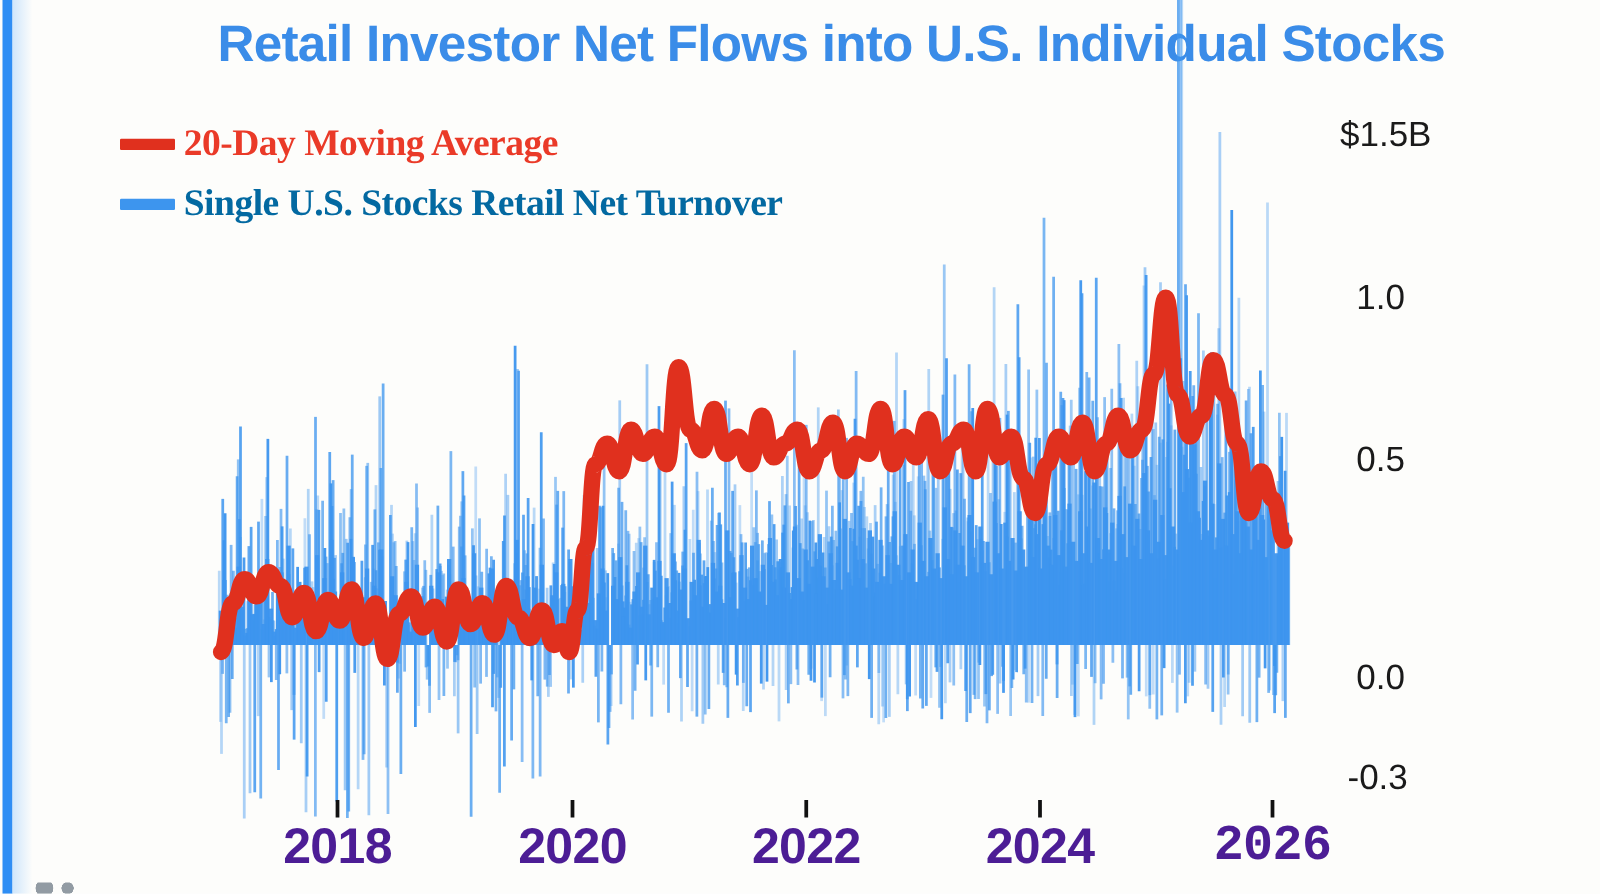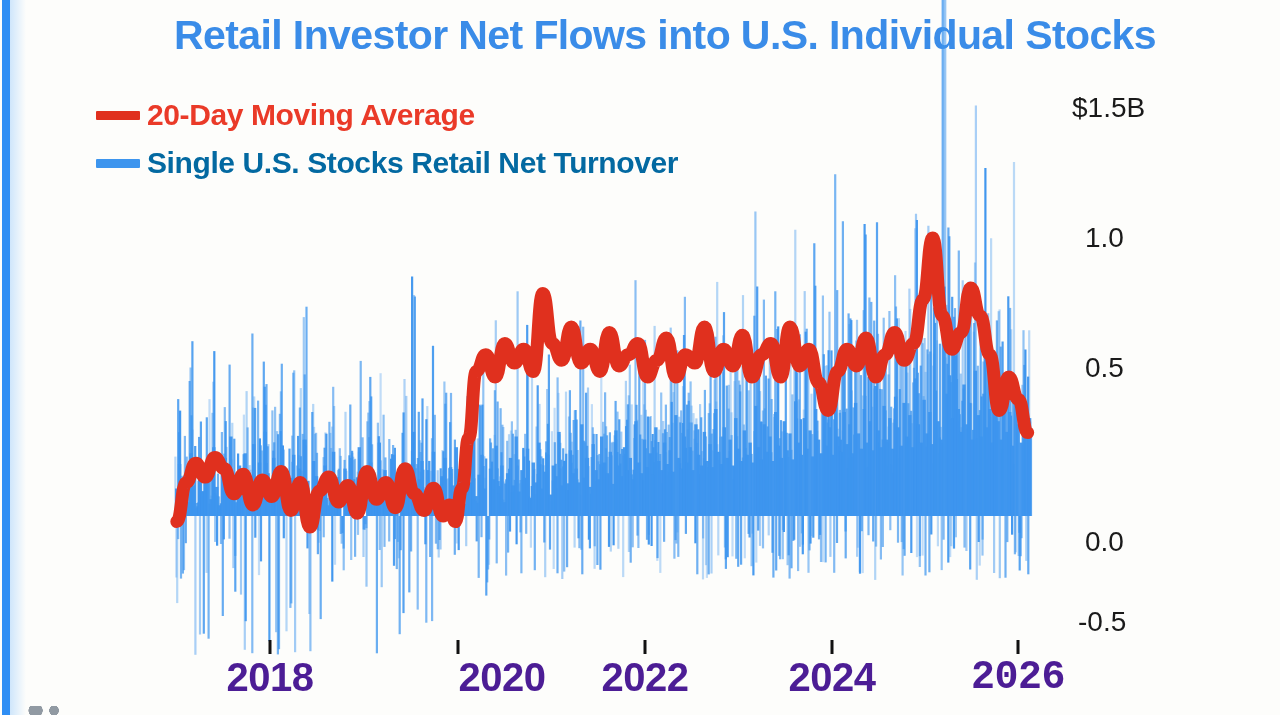--- a/index.html
+++ b/index.html
@@ -36,20 +36,21 @@
     font-stretch:condensed;
   }
   
   #legend{
     position:absolute;left:96px;top:96px;
   }
   .legend-row{
     display:flex;align-items:center;
     margin-bottom:10px;
     height:38px;
+    font-family:Liberation Serif, serif;
   }
   .legend-swatch{
     width:44px;height:9px;border-radius:1px;margin-right:7px;
   }
   .legend-label{
     font-size:30px;font-weight:bold;letter-spacing:-0.4px;
     white-space:nowrap;
   }
   #legend-ma .legend-swatch{background:#e0301e;}
   #legend-ma .legend-label{color:#ea3a28;}
@@ -1612,29 +1613,29 @@
         <rect x="1027.9" y="418.1" width="3.4" height="97.9" fill="#3d95ee" fill-opacity="0.95"></rect>
       </g>
     <path id="ma-path" fill="none" stroke="#e0301e" stroke-width="13" stroke-linecap="round" stroke-linejoin="round" d="M 176.8 521.6 C 181.5 521.6, 181.5 482.6, 186.3 482.6 C 191.0 482.6, 191.0 463.2, 195.8 463.2 C 200.5 463.2, 200.5 477.1, 205.3 477.1 C 210.0 477.1, 210.0 457.6, 214.8 457.6 C 219.5 457.6, 219.5 468.7, 224.3 468.7 C 229.0 468.7, 229.0 493.8, 233.8 493.8 C 238.6 493.8, 238.6 474.3, 243.3 474.3 C 248.1 474.3, 248.1 504.9, 252.8 504.9 C 257.6 504.9, 257.6 479.9, 262.3 479.9 C 267.1 479.9, 267.1 496.5, 271.8 496.5 C 276.6 496.5, 276.6 471.5, 281.3 471.5 C 286.1 471.5, 286.1 510.4, 290.9 510.4 C 295.6 510.4, 295.6 482.6, 300.4 482.6 C 305.1 482.6, 305.1 527.1, 309.9 527.1 C 314.6 527.1, 314.6 491.0, 319.4 491.0 C 324.1 491.0, 324.1 477.1, 328.9 477.1 C 333.6 477.1, 333.6 502.1, 338.4 502.1 C 343.1 502.1, 343.1 485.4, 347.9 485.4 C 352.7 485.4, 352.7 513.2, 357.4 513.2 C 362.2 513.2, 362.2 471.5, 366.9 471.5 C 371.7 471.5, 371.7 499.3, 376.4 499.3 C 381.2 499.3, 381.2 482.6, 385.9 482.6 C 390.7 482.6, 390.7 507.7, 395.4 507.7 C 400.2 507.7, 400.2 468.7, 405.0 468.7 C 409.7 468.7, 409.7 493.8, 414.5 493.8 C 419.2 493.8, 419.2 510.4, 424.0 510.4 C 428.7 510.4, 428.7 488.2, 433.5 488.2 C 438.2 488.2, 438.2 516.0, 443.0 516.0 C 446.3 516.0, 446.3 504.9, 449.6 504.9 C 452.5 504.9, 452.5 521.6, 455.3 521.6 C 458.7 521.6, 458.7 488.2, 462.0 488.2 C 465.3 488.2, 465.3 438.2, 468.7 438.2 C 472.5 438.2, 472.5 371.4, 476.3 371.4 C 481.0 371.4, 481.0 354.8, 485.8 354.8 C 490.5 354.8, 490.5 377.0, 495.3 377.0 C 500.0 377.0, 500.0 343.6, 504.8 343.6 C 509.5 343.6, 509.5 363.1, 514.3 363.1 C 519.0 363.1, 519.0 349.2, 523.8 349.2 C 528.6 349.2, 528.6 371.4, 533.3 371.4 C 538.1 371.4, 538.1 293.6, 542.8 293.6 C 547.6 293.6, 547.6 343.6, 552.3 343.6 C 557.1 343.6, 557.1 360.3, 561.8 360.3 C 566.6 360.3, 566.6 327.0, 571.3 327.0 C 576.1 327.0, 576.1 363.1, 580.9 363.1 C 585.6 363.1, 585.6 349.2, 590.4 349.2 C 595.1 349.2, 595.1 371.4, 599.9 371.4 C 604.6 371.4, 604.6 332.5, 609.4 332.5 C 614.1 332.5, 614.1 365.9, 618.9 365.9 C 623.6 365.9, 623.6 354.8, 628.4 354.8 C 633.1 354.8, 633.1 343.6, 637.9 343.6 C 642.7 343.6, 642.7 377.0, 647.4 377.0 C 652.2 377.0, 652.2 360.3, 656.9 360.3 C 661.7 360.3, 661.7 338.1, 666.4 338.1 C 671.2 338.1, 671.2 377.0, 675.9 377.0 C 680.7 377.0, 680.7 354.8, 685.4 354.8 C 690.2 354.8, 690.2 363.1, 695.0 363.1 C 699.7 363.1, 699.7 327.0, 704.5 327.0 C 709.2 327.0, 709.2 371.4, 714.0 371.4 C 718.7 371.4, 718.7 349.2, 723.5 349.2 C 728.2 349.2, 728.2 365.9, 733.0 365.9 C 737.7 365.9, 737.7 335.3, 742.5 335.3 C 747.2 335.3, 747.2 377.0, 752.0 377.0 C 756.8 377.0, 756.8 354.8, 761.5 354.8 C 766.3 354.8, 766.3 343.6, 771.0 343.6 C 775.8 343.6, 775.8 377.0, 780.5 377.0 C 785.3 377.0, 785.3 327.0, 790.0 327.0 C 794.8 327.0, 794.8 365.9, 799.5 365.9 C 804.3 365.9, 804.3 349.2, 809.0 349.2 C 813.8 349.2, 813.8 382.6, 818.6 382.6 C 823.3 382.6, 823.3 410.4, 828.1 410.4 C 832.8 410.4, 832.8 371.4, 837.6 371.4 C 842.3 371.4, 842.3 349.2, 847.1 349.2 C 851.8 349.2, 851.8 365.9, 856.6 365.9 C 861.3 365.9, 861.3 338.1, 866.1 338.1 C 870.9 338.1, 870.9 377.0, 875.6 377.0 C 880.4 377.0, 880.4 354.8, 885.1 354.8 C 889.9 354.8, 889.9 332.5, 894.6 332.5 C 899.4 332.5, 899.4 360.3, 904.1 360.3 C 908.9 360.3, 908.9 343.6, 913.6 343.6 C 918.4 343.6, 918.4 299.2, 923.1 299.2 C 927.9 299.2, 927.9 238.0, 932.7 238.0 C 937.4 238.0, 937.4 315.8, 942.2 315.8 C 946.9 315.8, 946.9 349.2, 951.7 349.2 C 956.4 349.2, 956.4 332.5, 961.2 332.5 C 965.9 332.5, 965.9 288.0, 970.7 288.0 C 975.4 288.0, 975.4 315.8, 980.2 315.8 C 985.0 315.8, 985.0 354.8, 989.7 354.8 C 994.5 354.8, 994.5 410.4, 999.2 410.4 C 1004.0 410.4, 1004.0 377.0, 1008.7 377.0 C 1013.5 377.0, 1013.5 399.2, 1018.2 399.2 C 1023.0 399.2, 1023.0 432.6, 1027.7 432.6"></path>
   </svg>
 
   <div id="y-axis">
     <div class="ytick" style="left:1072px;top:92px;">$1.5B</div>
     <div class="ytick" style="left:1085px;top:222px;">1.0</div>
     <div class="ytick" style="left:1085px;top:352px;">0.5</div>
     <div class="ytick" style="left:1085px;top:478px;margin-top:48px;">0.0</div>
-    <div class="ytick" style="left:1078px;top:606px;">-0.5</div>
+    <div class="ytick" style="left:1078px;top:606px;">-0.3</div>
   </div>
 
   <div id="x-axis">
     <div class="xtick-mark" style="left:270px;top:640px;"></div>
     <div class="xtick-label" style="left:270px;top:655px;">2018</div>
 
     <div class="xtick-mark" style="left:458px;top:640px;"></div>
-    <div class="xtick-label" style="left:458px;top:655px;margin-left:44px;">2020</div>
+    <div class="xtick-label" style="left:458px;top:655px;">2020</div>
 
     <div class="xtick-mark" style="left:645px;top:640px;"></div>
     <div class="xtick-label" style="left:645px;top:655px;">2022</div>
 
     <div class="xtick-mark" style="left:832px;top:640px;"></div>
     <div class="xtick-label" style="left:832px;top:655px;">2024</div>
 
     <div class="xtick-mark" style="left:1018px;top:640px;"></div>
     <div class="xtick-label" style="left:1018px;top:655px;font-family:Liberation Mono, monospace;">2026</div>
   </div>

